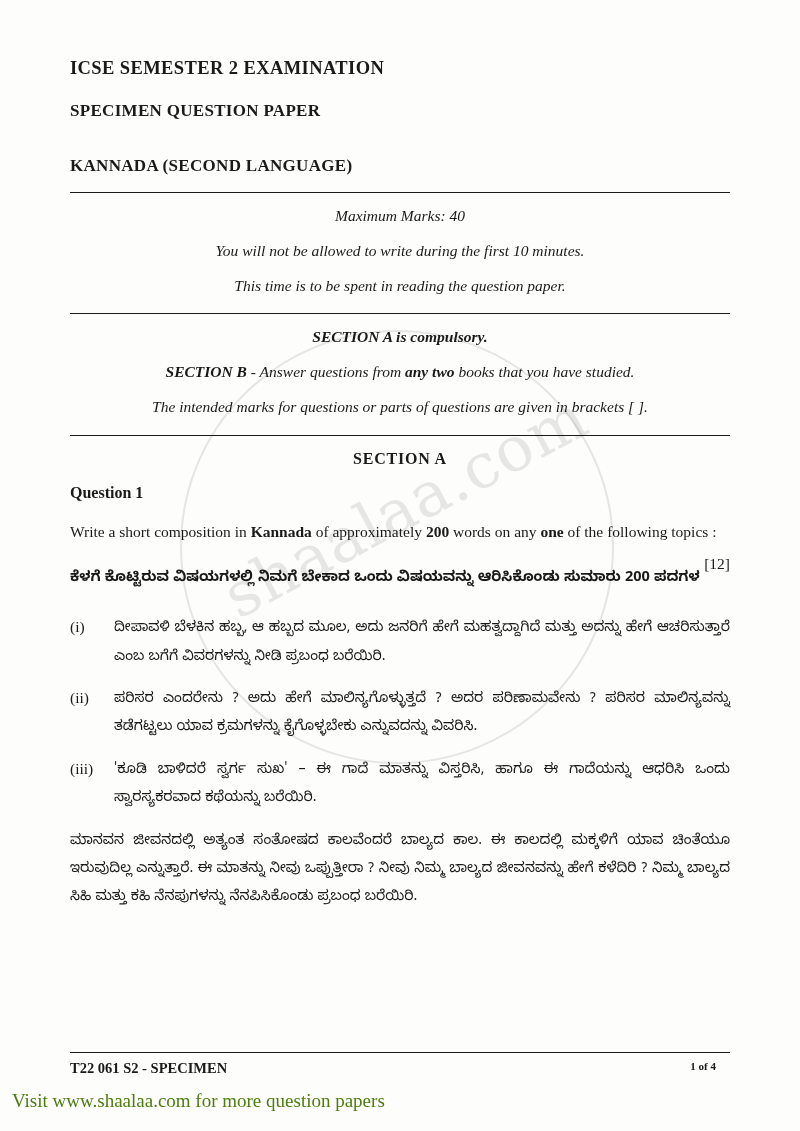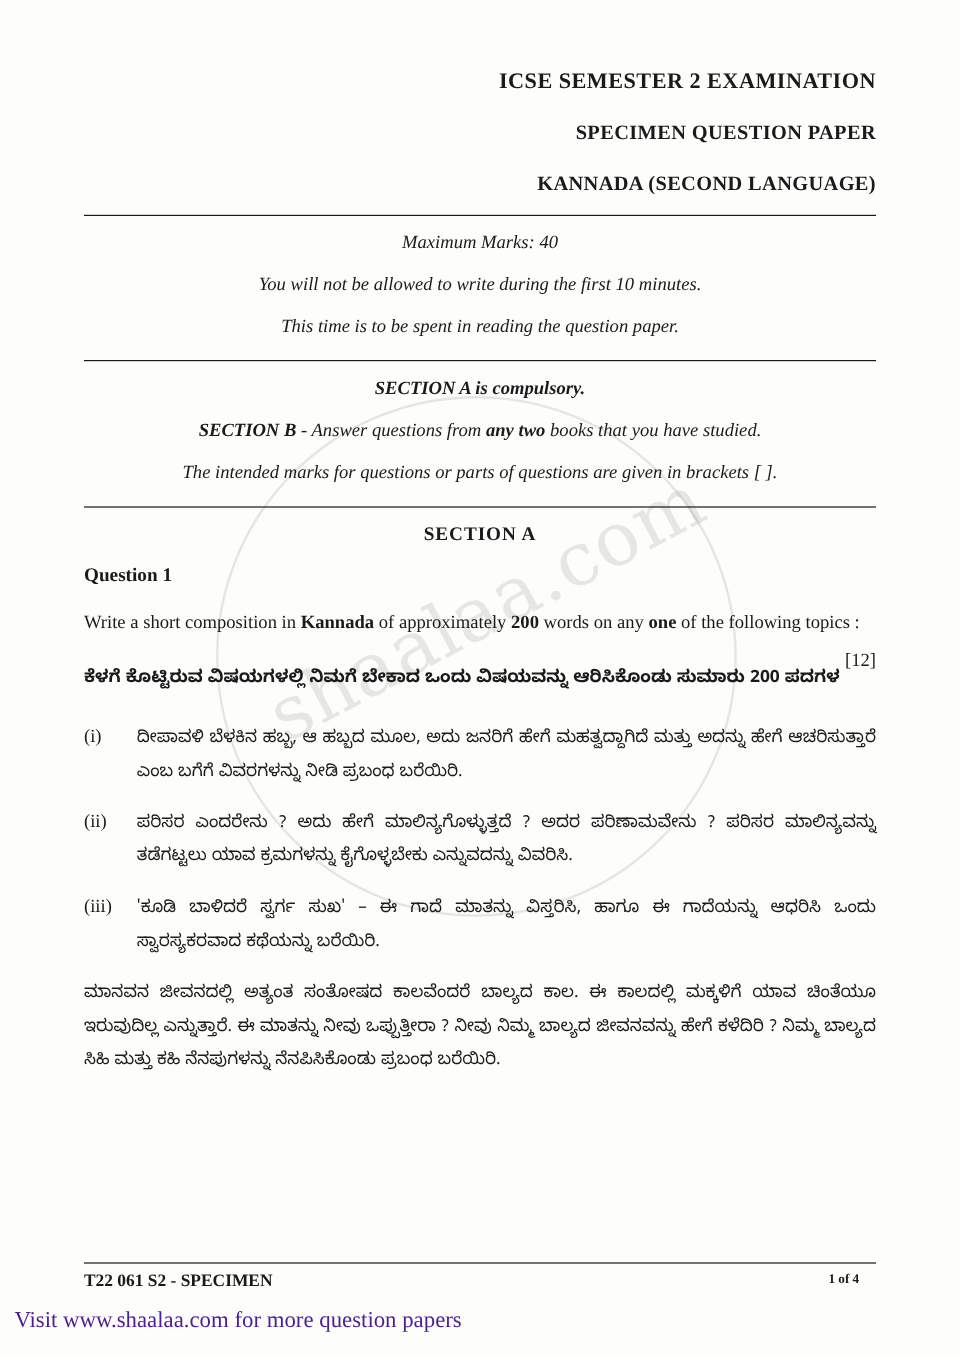--- a/index.html
+++ b/index.html
@@ -51,33 +51,33 @@
     white-space: nowrap;
   }
 
   .content {
     position: relative;
     z-index: 2;
     padding: 58px 70px 0 70px;
   }
 
   .title-block {
-    text-align: right;
+    text-align: left;
   }
   .title-main {
     font-weight: bold;
     font-size: 18.5px;
     letter-spacing: 0.4px;
     margin-bottom: 22px;
   }
   .title-sub {
     font-weight: bold;
     font-size: 17px;
     letter-spacing: 0.3px;
-    margin-bottom: 22px;
+    margin-bottom: 35px;
   }
   .title-lang {
     font-weight: bold;
     font-size: 17px;
     letter-spacing: 0.3px;
     margin-bottom: 16px;
   }
 
   hr.rule {
     border: none;
@@ -188,21 +188,21 @@
   }
   .footer-right { font-weight: bold; font-size: 11px; }
 
   .banner {
     position: absolute;
     left: 0;
     top: 1090px;
     width: 800px;
     font-family: "Liberation Serif", serif;
     font-size: 19px;
-    color: #4c1d95;
+    color: #4d7c0f;
     padding-left: 12px;
     box-sizing: border-box;
     z-index: 3;
   }
 </style>
 </head>
 <body>
 
 <div class="page">
 

